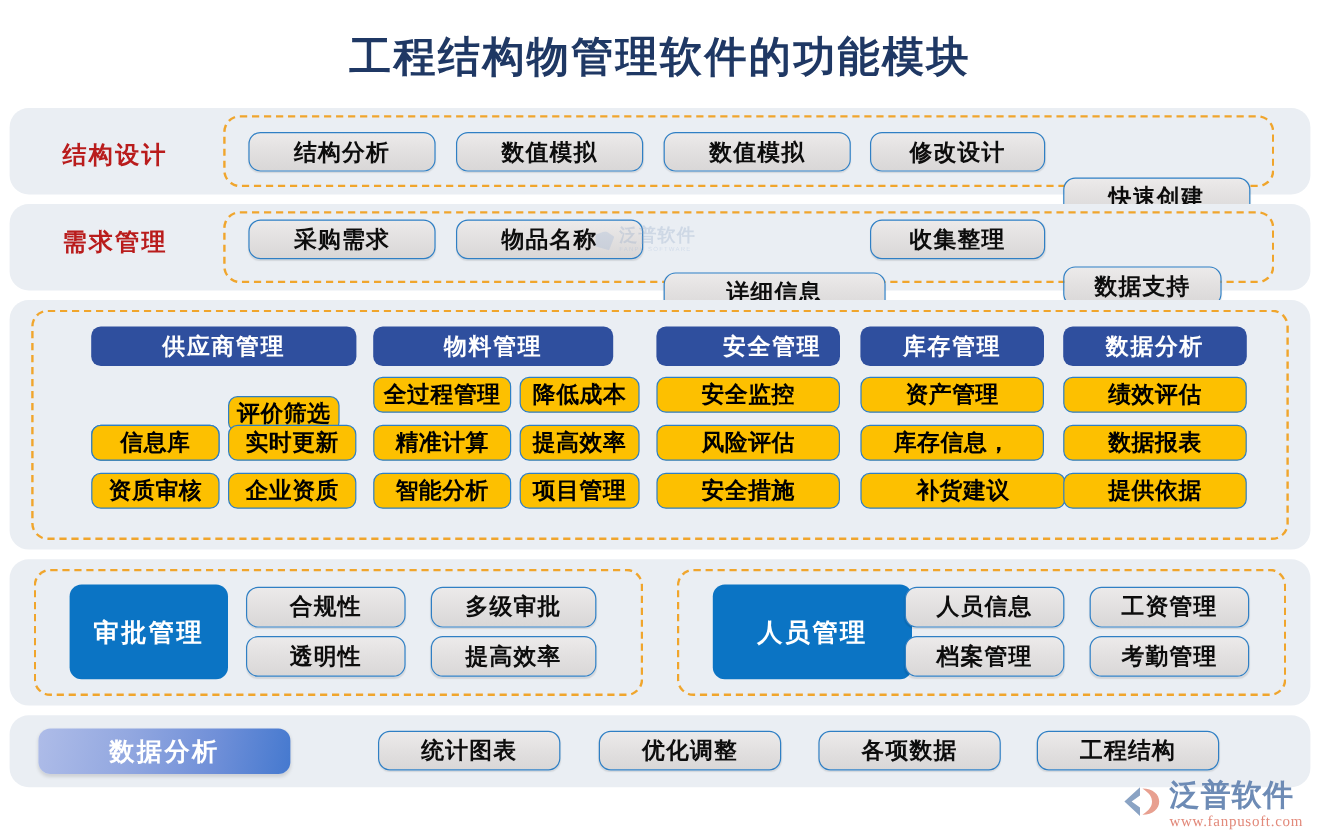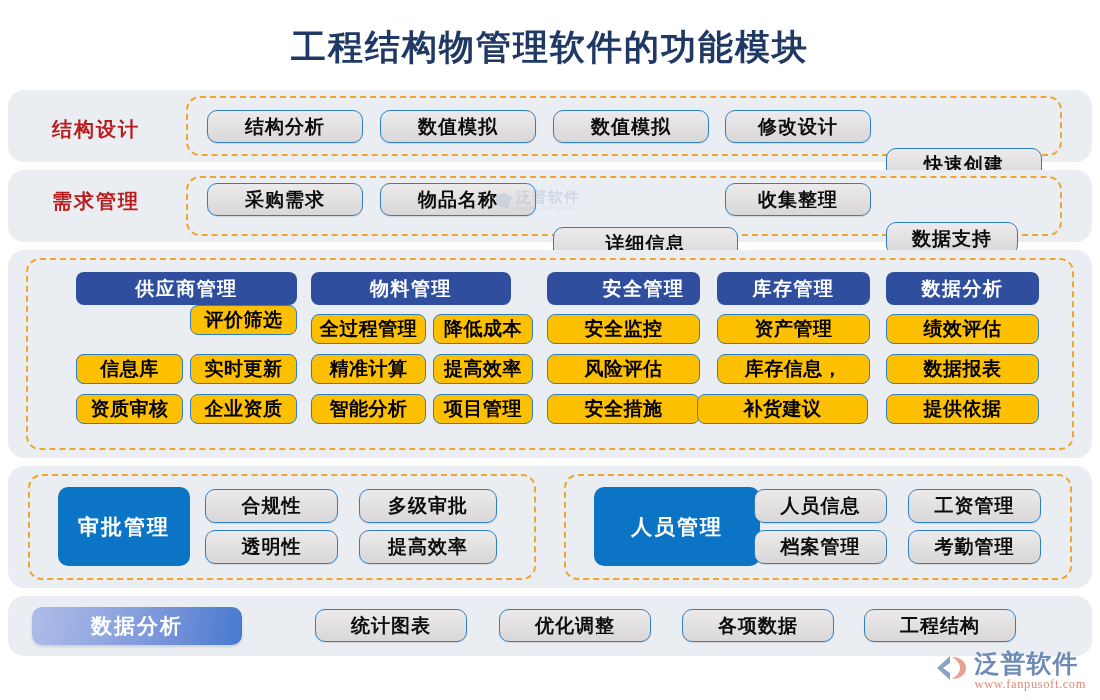--- a/index.html
+++ b/index.html
@@ -228,21 +228,21 @@
       <div class="wm-text">泛普软件</div>
       <div class="wm-sub">FANPU SOFTWARE</div>
     </div>
   </div>
 
   <div class="panel" style="left:8px; top:250px; width:1084px; height:208px;"></div>
   <div class="dashed" style="left:26px; top:258px; width:1048px; height:192px;"></div>
 
   <div class="navy-head" style="left:76px; top:272px; width:221px; height:33px;">供应商管理</div>
   <div class="yellow-box" style="left:76px; top:314px; width:107px; height:30px;margin-top:40px;">建立维护</div>
-  <div class="yellow-box" style="left:190px; top:305px; width:107px; height:30px;">评价筛选</div>
+  <div class="yellow-box" style="left:190px; top:330px; width:93px; height:30px;">评价筛选</div>
   <div class="yellow-box" style="left:76px; top:354px; width:107px; height:30px;">信息库</div>
   <div class="yellow-box" style="left:190px; top:354px; width:107px; height:30px;">实时更新</div>
   <div class="yellow-box" style="left:76px; top:394px; width:107px; height:30px;">资质审核</div>
   <div class="yellow-box" style="left:190px; top:394px; width:107px; height:30px;">企业资质</div>
 
   <div class="navy-head" style="left:311px; top:272px; width:200px; height:33px;">物料管理</div>
   <div class="yellow-box" style="left:311px; top:314px; width:115px; height:30px;">全过程管理</div>
   <div class="yellow-box" style="left:433px; top:314px; width:100px; height:30px;">降低成本</div>
   <div class="yellow-box" style="left:311px; top:354px; width:115px; height:30px;">精准计算</div>
   <div class="yellow-box" style="left:433px; top:354px; width:100px; height:30px;">提高效率</div>
@@ -250,21 +250,21 @@
   <div class="yellow-box" style="left:433px; top:394px; width:100px; height:30px;">项目管理</div>
 
   <div class="navy-head" style="left:547px; top:272px; width:153px; height:33px;padding-left:40px;">安全管理</div>
   <div class="yellow-box" style="left:547px; top:314px; width:153px; height:30px;">安全监控</div>
   <div class="yellow-box" style="left:547px; top:354px; width:153px; height:30px;">风险评估</div>
   <div class="yellow-box" style="left:547px; top:394px; width:153px; height:30px;">安全措施</div>
 
   <div class="navy-head" style="left:717px; top:272px; width:153px; height:33px;">库存管理</div>
   <div class="yellow-box" style="left:717px; top:314px; width:153px; height:30px;">资产管理</div>
   <div class="yellow-box" style="left:717px; top:354px; width:153px; height:30px;">库存信息，</div>
-  <div class="yellow-box" style="left:697px; top:394px; width:171px; height:30px;">补货建议</div>
+  <div class="yellow-box" style="left:717px; top:394px; width:171px; height:30px;">补货建议</div>
 
   <div class="navy-head" style="left:886px; top:272px; width:153px; height:33px;">数据分析</div>
   <div class="yellow-box" style="left:886px; top:314px; width:153px; height:30px;">绩效评估</div>
   <div class="yellow-box" style="left:886px; top:354px; width:153px; height:30px;">数据报表</div>
   <div class="yellow-box" style="left:886px; top:394px; width:153px; height:30px;">提供依据</div>
 
   <div class="panel" style="left:8px; top:466px; width:1084px; height:122px;"></div>
 
   <div class="dashed" style="left:28px; top:474px; width:508px; height:106px;"></div>
   <div class="blue-block" style="left:58px; top:487px; width:132px; height:79px;">审批管理</div>

